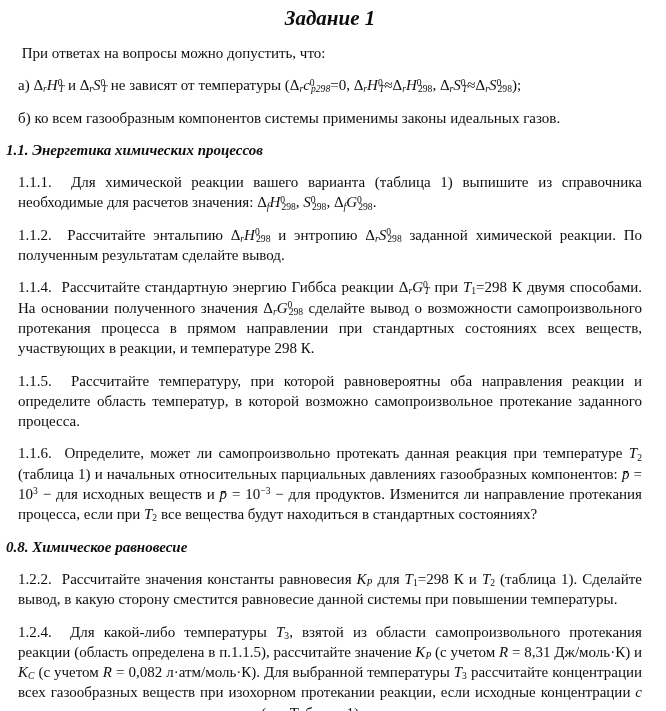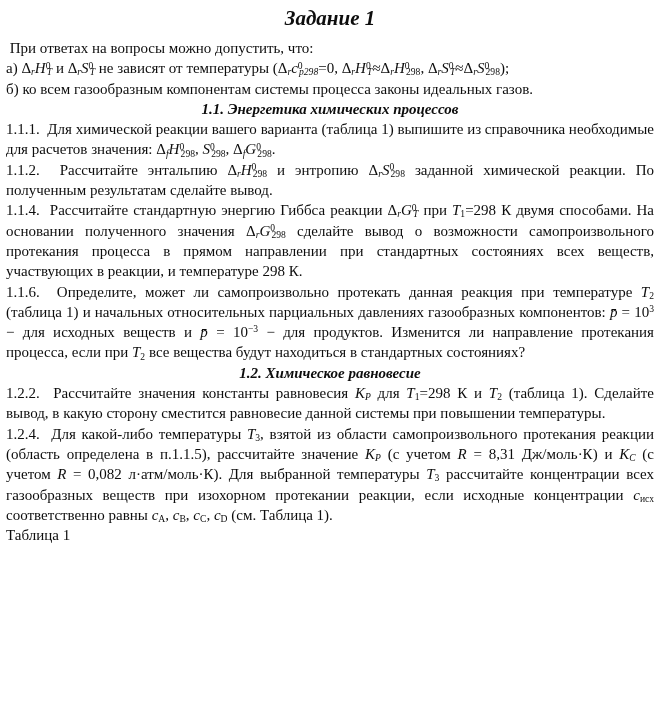--- a/index.html
+++ b/index.html
@@ -22,28 +22,28 @@
     line-height: 26px;
     margin: 0 0 7px 0;
     text-align: center;
     font-weight: 700;
     font-style: italic;
   }
   p.body {
     font-size: 15px;
     line-height: 20.3px;
     text-align: justify;
-    margin: 0;
+    margin: 12px;
   }
   p.h {
     font-size: 15px;
     line-height: 20.3px;
     font-weight: 700;
     font-style: italic;
-    text-align: center;
+    text-align: left;
     margin: 0;
   }
   p.caption {
     font-size: 15px;
     line-height: 20.3px;
     text-align: left;
     padding-right: 82px;
     margin: 0;
   }
   .i { font-style: italic; }
@@ -57,24 +57,25 @@
   .sup + .sub { margin-left: -0.38em; }
 </style>
 </head>
 <body>
 
 <main class="doc">
   <h1 class="title">Задание 1</h1>
   <div>
       <p class="body"><span>&nbsp;При ответах на вопросы можно допустить, что:</span></p>
       <p class="body"><span>а) </span><span>Δ</span><span class="i sub">r</span><span class="i">H</span><span class="sup">0</span><span class="i sub">T</span><span> и </span><span>Δ</span><span class="i sub">r</span><span class="i">S</span><span class="sup">0</span><span class="i sub">T</span><span> не зависят от температуры (</span><span>Δ</span><span class="i sub">r</span><span class="i">c</span><span class="sup">0</span><span class="i sub">p298</span><span>=0, </span><span>Δ</span><span class="i sub">r</span><span class="i">H</span><span class="sup">0</span><span class="i sub">T</span><span>≈</span><span>Δ</span><span class="i sub">r</span><span class="i">H</span><span class="sup">0</span><span class="sub">298</span><span>, </span><span>Δ</span><span class="i sub">r</span><span class="i">S</span><span class="sup">0</span><span class="i sub">T</span><span>≈</span><span>Δ</span><span class="i sub">r</span><span class="i">S</span><span class="sup">0</span><span class="sub">298</span><span>);</span></p>
-      <p class="body"><span>б) ко всем газообразным компонентам системы процесса законы идеальных газов.</span></p>
+      <p class="body"><span>б) ко всем газообразным компонентов системы применимы законы идеальных газов.</span></p>
       <p class="h"><span>1.1. Энергетика химических процессов</span></p>
       <p class="body"><span>1.1.1.&nbsp; Для химической реакции вашего варианта (таблица 1) выпишите из справочника необходимые для расчетов значения: </span><span>Δ</span><span class="i sub">f</span><span class="i">H</span><span class="sup">0</span><span class="sub">298</span><span>, </span><span class="i">S</span><span class="sup">0</span><span class="sub">298</span><span>, </span><span>Δ</span><span class="i sub">f</span><span class="i">G</span><span class="sup">0</span><span class="sub">298</span><span>.</span></p>
       <p class="body"><span>1.1.2.&nbsp; Рассчитайте энтальпию </span><span>Δ</span><span class="i sub">r</span><span class="i">H</span><span class="sup">0</span><span class="sub">298</span><span> и энтропию </span><span>Δ</span><span class="i sub">r</span><span class="i">S</span><span class="sup">0</span><span class="sub">298</span><span> заданной химической реакции. По полученным результатам сделайте вывод.</span></p>
       <p class="body"><span>1.1.4.&nbsp; Рассчитайте стандартную энергию Гиббса реакции </span><span>Δ</span><span class="i sub">r</span><span class="i">G</span><span class="sup">0</span><span class="i sub">T</span><span> при </span><span class="i">T</span><span class="sub">1</span><span>=298 К двумя способами. На основании полученного значения </span><span>Δ</span><span class="i sub">r</span><span class="i">G</span><span class="sup">0</span><span class="sub">298</span><span> сделайте вывод о возможности самопроизвольного протекания процесса в прямом направлении при стандартных состояниях всех веществ, участвующих в реакции, и температуре 298 К.</span></p>
+      <p class="body"><span>1.1.5.&nbsp; Рассчитайте температуру, при которой равновероятны оба направления реакции и определите область температур, в которой возможно самопроизвольное протекание заданного процесса.</span></p>
       <p class="body"><span>1.1.6.&nbsp; Определите, может ли самопроизвольно протекать данная реакция при температуре </span><span class="i">T</span><span class="sub">2</span><span> (таблица 1) и начальных относительных парциальных давлениях газообразных компонентов: </span><span class="i">p̄</span><span> = 10</span><span class="sup">3</span><span> − для исходных веществ и </span><span class="i">p̄</span><span> = 10</span><span class="sup">−3</span><span> − для продуктов. Изменится ли направление протекания процесса, если при </span><span class="i">T</span><span class="sub">2</span><span> все вещества будут находиться в стандартных состояниях?</span></p>
-      <p class="h"><span>1.2. Химическое равновесие</span></p>
+      <p class="h"><span>0.8. Химическое равновесие</span></p>
       <p class="body"><span>1.2.2.&nbsp; Рассчитайте значения константы равновесия </span><span class="i">K</span><span class="i sub">P</span><span> для </span><span class="i">T</span><span class="sub">1</span><span>=298 К и </span><span class="i">T</span><span class="sub">2</span><span> (таблица 1). Сделайте вывод, в какую сторону сместится равновесие данной системы при повышении температуры.</span></p>
       <p class="body"><span>1.2.4.&nbsp; Для какой-либо температуры </span><span class="i">T</span><span class="sub">3</span><span>, взятой из области самопроизвольного протекания реакции (область определена в п.1.1.5), рассчитайте значение </span><span class="i">K</span><span class="i sub">P</span><span> (с учетом </span><span class="i">R</span><span> = 8,31 Дж/моль·К) и </span><span class="i">K</span><span class="i sub">C</span><span> (с учетом </span><span class="i">R</span><span> = 0,082 л·атм/моль·К). Для выбранной температуры </span><span class="i">T</span><span class="sub">3</span><span> рассчитайте концентрации всех газообразных веществ при изохорном протекании реакции, если исходные концентрации </span><span class="i">c</span><span class="sub">исх</span><span> соответственно равны </span><span class="i">c</span><span class="sub">A</span><span>, </span><span class="i">c</span><span class="sub">B</span><span>, </span><span class="i">c</span><span class="sub">C</span><span>, </span><span class="i">c</span><span class="sub">D</span><span> (см. Таблица 1).</span></p>
       <p class="caption"><span>Таблица 1</span></p>
     </div>
 </main>
 
 </body></html>

